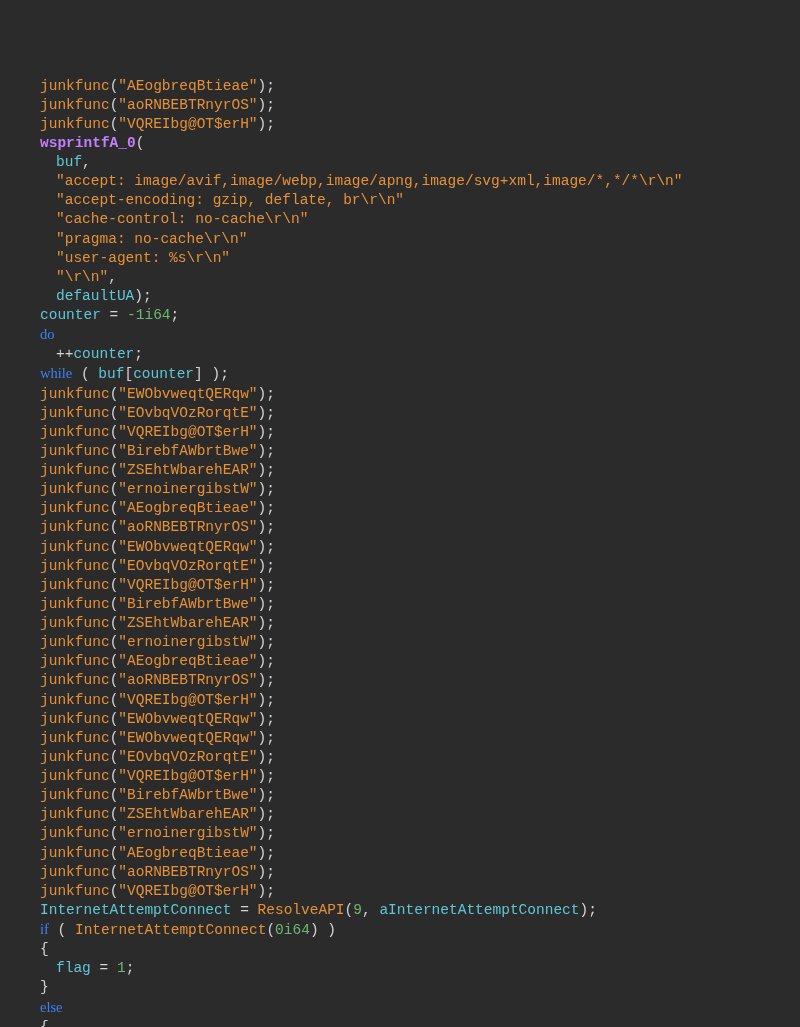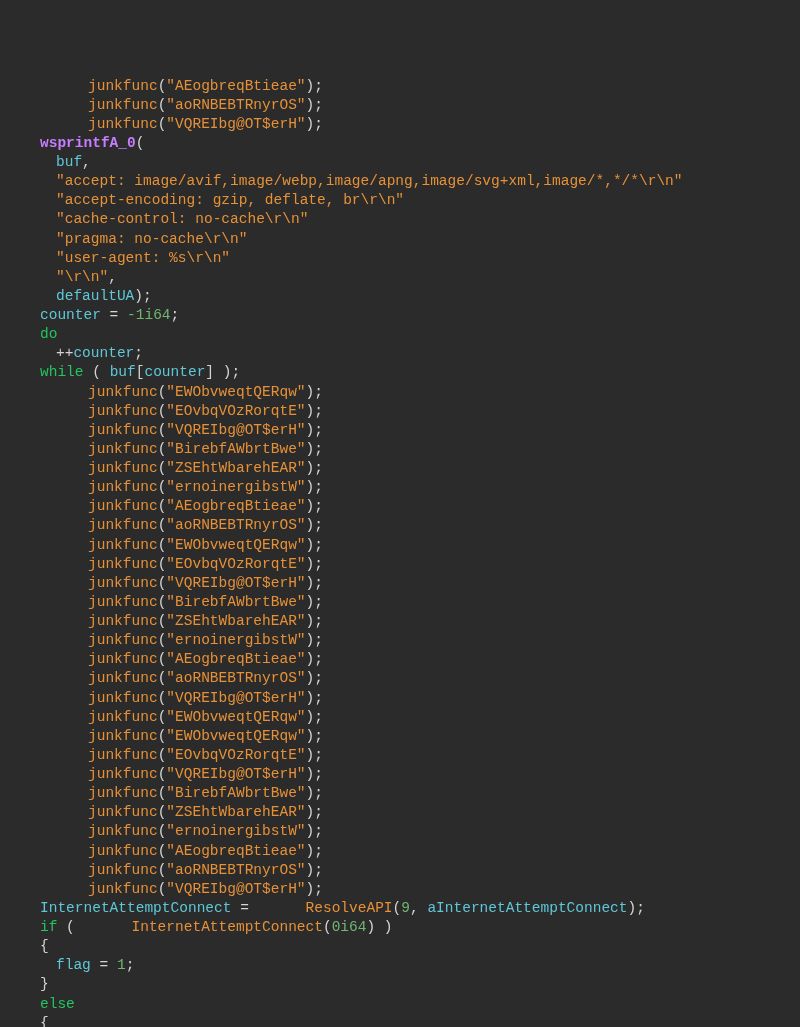--- a/index.html
+++ b/index.html
@@ -8,25 +8,25 @@
     font-family: "Consolas", "Courier New", monospace;
     font-size: 14.5px;
     line-height: 1.32;
     color: #d4d4d4;
     padding: 0 0 0 8px;
     white-space: pre;
     width: 800px;
     overflow: hidden;
   }
   .line { display: block; }
-  .fn   { color: #e69138; margin-left: 48px; }   
+  .fn   { color: #e69138; }   
   .fn2  { color: #c77dff; font-weight: bold; }   
   .str  { color: #e69138; }   
   .num  { color: #6fb86f; }   
-  .kw   { color: #22c55e; }   
+  .kw   { color: #3b82f6; font-family: Liberation Serif, serif; }   
   .var  { color: #5ec8d8; }   
   .pun  { color: #d4d4d4; }
 </style>
 </head>
 <body>
 
 
 
 <div id="code"><div class="line" style="padding-left: 32px;"><span class="fn">junkfunc</span><span class="pun">(</span><span class="str">"AEogbreqBtieae"</span><span class="pun">);</span></div><div class="line" style="padding-left: 32px;"><span class="fn">junkfunc</span><span class="pun">(</span><span class="str">"aoRNBEBTRnyrOS"</span><span class="pun">);</span></div><div class="line" style="padding-left: 32px;"><span class="fn">junkfunc</span><span class="pun">(</span><span class="str">"VQREIbg@OT$erH"</span><span class="pun">);</span></div><div class="line" style="padding-left: 32px;"><span class="fn2">wsprintfA_0</span><span class="pun">(</span></div><div class="line" style="padding-left: 48px;"><span class="var">buf</span><span class="pun">,</span></div><div class="line" style="padding-left: 48px;"><span class="str">"accept: image/avif,image/webp,image/apng,image/svg+xml,image/*,*/*\r\n"</span><span class="pun"></span></div><div class="line" style="padding-left: 48px;"><span class="str">"accept-encoding: gzip, deflate, br\r\n"</span><span class="pun"></span></div><div class="line" style="padding-left: 48px;"><span class="str">"cache-control: no-cache\r\n"</span><span class="pun"></span></div><div class="line" style="padding-left: 48px;"><span class="str">"pragma: no-cache\r\n"</span><span class="pun"></span></div><div class="line" style="padding-left: 48px;"><span class="str">"user-agent: %s\r\n"</span><span class="pun"></span></div><div class="line" style="padding-left: 48px;"><span class="str">"\r\n"</span><span class="pun">,</span></div><div class="line" style="padding-left: 48px;"><span class="var">defaultUA</span><span class="pun">);</span></div><div class="line" style="padding-left: 32px;"><span class="var">counter</span><span class="pun"> = </span><span class="num">-1i64</span><span class="pun">;</span></div><div class="line" style="padding-left: 32px;"><span class="kw">do</span></div><div class="line" style="padding-left: 48px;"><span class="pun">++</span><span class="var">counter</span><span class="pun">;</span></div><div class="line" style="padding-left: 32px;"><span class="kw">while</span><span class="pun"> ( </span><span class="var">buf</span><span class="pun">[</span><span class="var">counter</span><span class="pun">] );</span></div><div class="line" style="padding-left: 32px;"><span class="fn">junkfunc</span><span class="pun">(</span><span class="str">"EWObvweqtQERqw"</span><span class="pun">);</span></div><div class="line" style="padding-left: 32px;"><span class="fn">junkfunc</span><span class="pun">(</span><span class="str">"EOvbqVOzRorqtE"</span><span class="pun">);</span></div><div class="line" style="padding-left: 32px;"><span class="fn">junkfunc</span><span class="pun">(</span><span class="str">"VQREIbg@OT$erH"</span><span class="pun">);</span></div><div class="line" style="padding-left: 32px;"><span class="fn">junkfunc</span><span class="pun">(</span><span class="str">"BirebfAWbrtBwe"</span><span class="pun">);</span></div><div class="line" style="padding-left: 32px;"><span class="fn">junkfunc</span><span class="pun">(</span><span class="str">"ZSEhtWbarehEAR"</span><span class="pun">);</span></div><div class="line" style="padding-left: 32px;"><span class="fn">junkfunc</span><span class="pun">(</span><span class="str">"ernoinergibstW"</span><span class="pun">);</span></div><div class="line" style="padding-left: 32px;"><span class="fn">junkfunc</span><span class="pun">(</span><span class="str">"AEogbreqBtieae"</span><span class="pun">);</span></div><div class="line" style="padding-left: 32px;"><span class="fn">junkfunc</span><span class="pun">(</span><span class="str">"aoRNBEBTRnyrOS"</span><span class="pun">);</span></div><div class="line" style="padding-left: 32px;"><span class="fn">junkfunc</span><span class="pun">(</span><span class="str">"EWObvweqtQERqw"</span><span class="pun">);</span></div><div class="line" style="padding-left: 32px;"><span class="fn">junkfunc</span><span class="pun">(</span><span class="str">"EOvbqVOzRorqtE"</span><span class="pun">);</span></div><div class="line" style="padding-left: 32px;"><span class="fn">junkfunc</span><span class="pun">(</span><span class="str">"VQREIbg@OT$erH"</span><span class="pun">);</span></div><div class="line" style="padding-left: 32px;"><span class="fn">junkfunc</span><span class="pun">(</span><span class="str">"BirebfAWbrtBwe"</span><span class="pun">);</span></div><div class="line" style="padding-left: 32px;"><span class="fn">junkfunc</span><span class="pun">(</span><span class="str">"ZSEhtWbarehEAR"</span><span class="pun">);</span></div><div class="line" style="padding-left: 32px;"><span class="fn">junkfunc</span><span class="pun">(</span><span class="str">"ernoinergibstW"</span><span class="pun">);</span></div><div class="line" style="padding-left: 32px;"><span class="fn">junkfunc</span><span class="pun">(</span><span class="str">"AEogbreqBtieae"</span><span class="pun">);</span></div><div class="line" style="padding-left: 32px;"><span class="fn">junkfunc</span><span class="pun">(</span><span class="str">"aoRNBEBTRnyrOS"</span><span class="pun">);</span></div><div class="line" style="padding-left: 32px;"><span class="fn">junkfunc</span><span class="pun">(</span><span class="str">"VQREIbg@OT$erH"</span><span class="pun">);</span></div><div class="line" style="padding-left: 32px;"><span class="fn">junkfunc</span><span class="pun">(</span><span class="str">"EWObvweqtQERqw"</span><span class="pun">);</span></div><div class="line" style="padding-left: 32px;"><span class="fn">junkfunc</span><span class="pun">(</span><span class="str">"EWObvweqtQERqw"</span><span class="pun">);</span></div><div class="line" style="padding-left: 32px;"><span class="fn">junkfunc</span><span class="pun">(</span><span class="str">"EOvbqVOzRorqtE"</span><span class="pun">);</span></div><div class="line" style="padding-left: 32px;"><span class="fn">junkfunc</span><span class="pun">(</span><span class="str">"VQREIbg@OT$erH"</span><span class="pun">);</span></div><div class="line" style="padding-left: 32px;"><span class="fn">junkfunc</span><span class="pun">(</span><span class="str">"BirebfAWbrtBwe"</span><span class="pun">);</span></div><div class="line" style="padding-left: 32px;"><span class="fn">junkfunc</span><span class="pun">(</span><span class="str">"ZSEhtWbarehEAR"</span><span class="pun">);</span></div><div class="line" style="padding-left: 32px;"><span class="fn">junkfunc</span><span class="pun">(</span><span class="str">"ernoinergibstW"</span><span class="pun">);</span></div><div class="line" style="padding-left: 32px;"><span class="fn">junkfunc</span><span class="pun">(</span><span class="str">"AEogbreqBtieae"</span><span class="pun">);</span></div><div class="line" style="padding-left: 32px;"><span class="fn">junkfunc</span><span class="pun">(</span><span class="str">"aoRNBEBTRnyrOS"</span><span class="pun">);</span></div><div class="line" style="padding-left: 32px;"><span class="fn">junkfunc</span><span class="pun">(</span><span class="str">"VQREIbg@OT$erH"</span><span class="pun">);</span></div><div class="line" style="padding-left: 32px;"><span class="var">InternetAttemptConnect</span><span class="pun"> = </span><span class="fn">ResolveAPI</span><span class="pun">(</span><span class="num">9</span><span class="pun">, </span><span class="var">aInternetAttemptConnect</span><span class="pun">);</span></div><div class="line" style="padding-left: 32px;"><span class="kw">if</span><span class="pun"> ( </span><span class="fn">InternetAttemptConnect</span><span class="pun">(</span><span class="num">0i64</span><span class="pun">) )</span></div><div class="line" style="padding-left: 32px;"><span class="pun">{</span></div><div class="line" style="padding-left: 48px;"><span class="var">flag</span><span class="pun"> = </span><span class="num">1</span><span class="pun">;</span></div><div class="line" style="padding-left: 32px;"><span class="pun">}</span></div><div class="line" style="padding-left: 32px;"><span class="kw">else</span></div><div class="line" style="padding-left: 32px;"><span class="pun">{</span></div></div>
 

